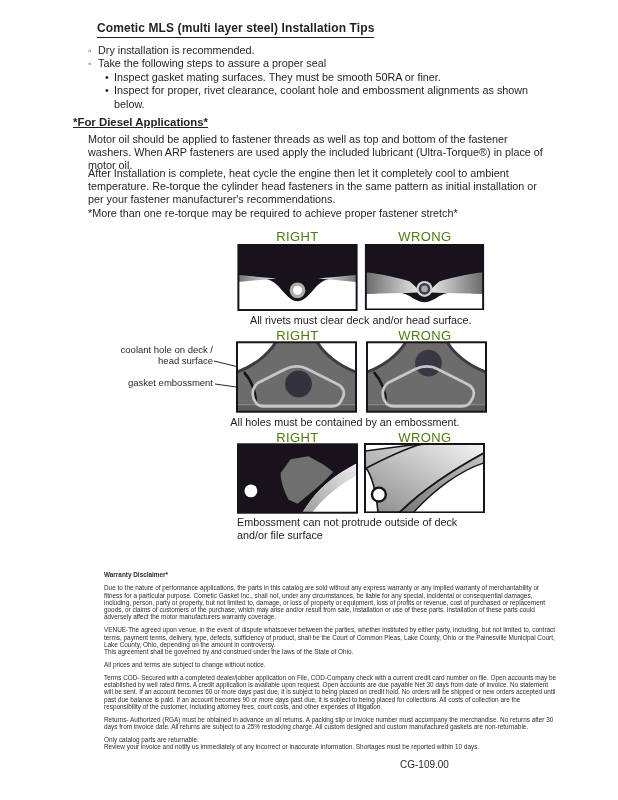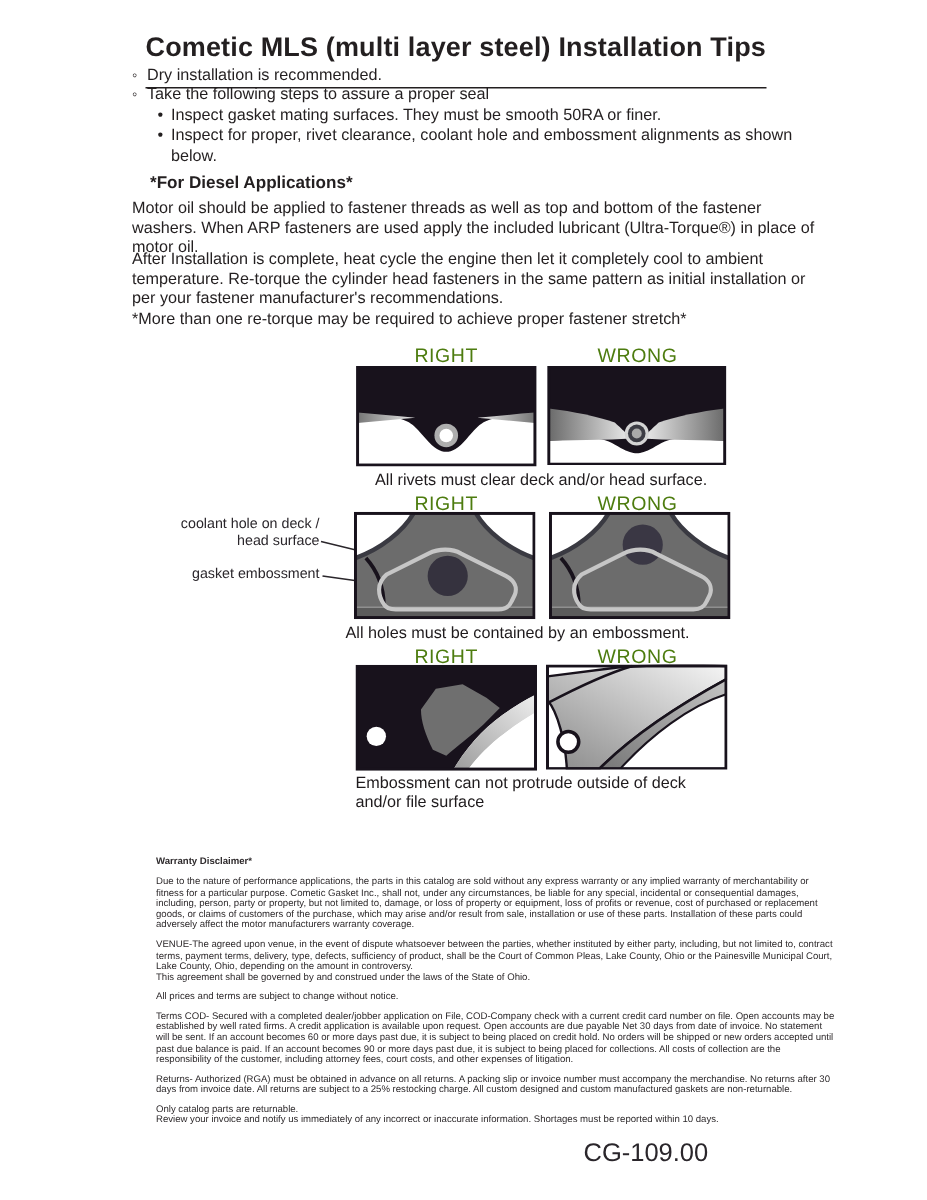--- a/index.html
+++ b/index.html
@@ -3,44 +3,44 @@
 <meta charset="utf-8">
 <style>
   html,body{margin:0;padding:0;background:#e9e9e9;}
   .page{
     position:relative;width:618px;height:800px;background:#ffffff;
     font-family:"Liberation Sans", sans-serif;color:#231f20;overflow:hidden;
     margin:0 auto;
   }
   .abs{position:absolute;}
   .title{
-    left:97px;top:21px;font-size:18px;font-weight:700;
-    border-bottom:1.6px solid #231f20;padding-bottom:16px;letter-spacing:0.1px;
+    left:97px;top:21px;font-size:12px;font-weight:700;
+    border-bottom:1.6px solid #231f20;padding-bottom:2px;letter-spacing:0.1px;
   }
   .tips{left:88px;top:44px;width:470px;font-size:10.8px;line-height:13.4px;}
   .tip{position:relative;padding-left:10px;}
   .tip::before{content:"\25E6";position:absolute;left:0;top:0;font-size:10px;}
   .subtip{position:relative;margin-left:17px;padding-left:9px;}
   .subtip::before{content:"\2022";position:absolute;left:0;top:0;}
-  .diesel-h{left:100px;top:116px;font-size:11.4px;font-weight:700;}
+  .diesel-h{left:73px;top:116px;font-size:11.4px;font-weight:700;text-decoration:underline;}
   .para{left:88px;width:464px;font-size:10.8px;line-height:13.2px;}
   .p1{top:133px;} .p2{top:167px;} .p3{top:207px;}
   .dlabel{
     width:121px;text-align:center;font-size:13px;font-weight:400;
     letter-spacing:0.4px;color:#4d7c0f;
   }
   .figbox{width:121px;height:auto;display:block;}
   .caption{font-size:10.8px;line-height:12.6px;color:#1f1b1d;}
   .anno{
     font-size:9.5px;line-height:11px;text-align:right;width:104px;color:#2a262b;
   }
   .legal{left:104px;top:571px;width:453px;font-size:6.4px;line-height:7.3px;color:#2e2a2c;}
   .legal .lp{margin:0 0 5.5px 0;}
   .legal .lh{font-weight:700;margin:0 0 6px 0;}
-  .pagenum{left:389px;top:759px;font-size:17px;color:#2a262b;}
+  .pagenum{left:400px;top:759px;font-size:10px;color:#2a262b;}
   svg{display:block;}
 </style>
 </head>
 <body>
 
 <div class="page">
 
   <div class="abs title">Cometic MLS (multi layer steel) Installation Tips</div>
 
   <div class="abs tips">

